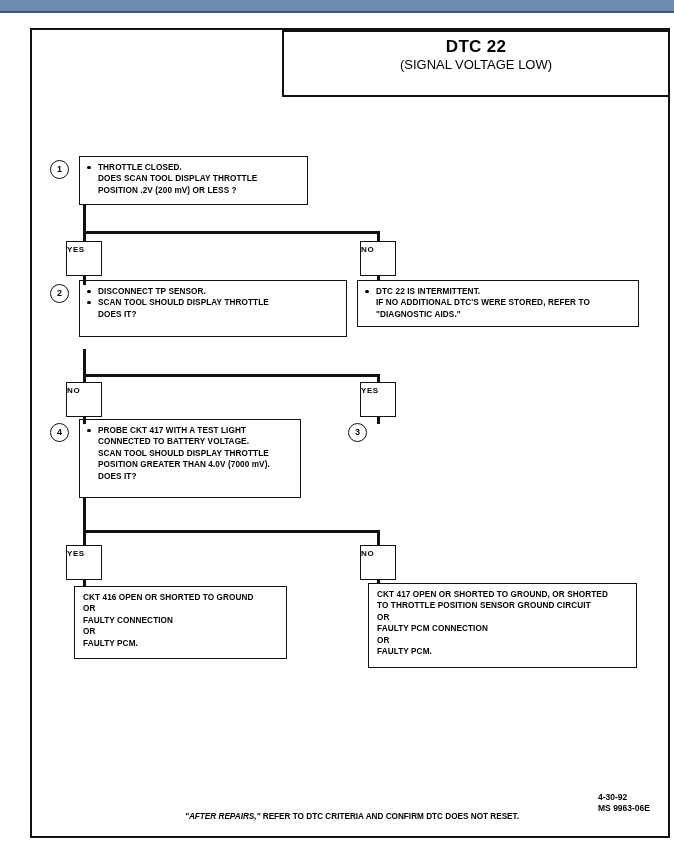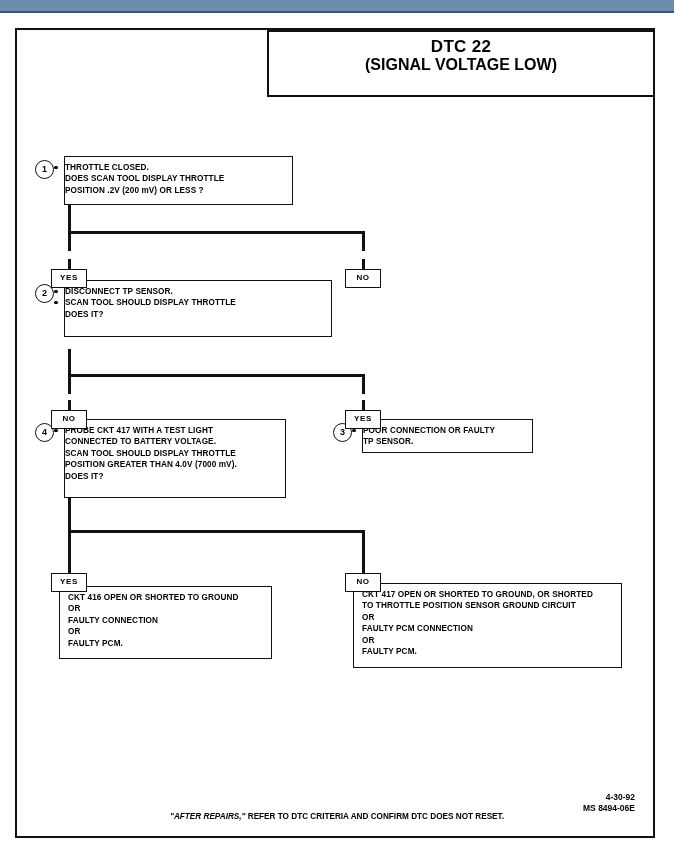--- a/index.html
+++ b/index.html
@@ -28,21 +28,21 @@
     left: 0; top: 0;
     width: 674px;
     height: 11px;
     background: #6d8cb0;
     border-bottom: 2px solid #3e5573;
   }
 
   
   .page-frame {
     position: absolute;
-    left: 15px;
+    left: 30px;
     top: 28px;
     width: 640px;
     height: 810px;
     border: 2px solid #111111;
     box-sizing: border-box;
     background: #ffffff;
   }
 
   
   .title-box {
@@ -64,39 +64,39 @@
     line-height: 22px;
   }
   .title-main {
     font-size: 12.5px;
     font-weight: bold;
     letter-spacing: -0.1px;
     line-height: 17px;
     white-space: nowrap;
   }
   .title-sub {
-    font-size: 16px;
-    font-weight: bold;
+    font-size: 13px;
+    font-weight: normal;
     line-height: 13px;
   }
 
   
   .box {
     position: absolute;
     border: 1.5px solid #111111;
     box-sizing: border-box;
     background: #ffffff;
     font-size: 8.2px;
     font-weight: bold;
     letter-spacing: 0.1px;
     line-height: 11.4px;
     padding: 5px 6px 5px 8px;
   }
   .box .line { white-space: nowrap; }
-  .box.with-bullets { padding-left: 0; }
+  .box.with-bullets { padding-left: 18px; }
   .bullet-item {
     position: relative;
   }
   .bullet-item .dot {
     position: absolute;
     left: -11px;
     top: 3.5px;
     width: 3.5px;
     height: 3.5px;
     background: #000;
@@ -115,31 +115,29 @@
     font-weight: bold;
     text-align: center;
     line-height: 17px;
     background: #ffffff;
   }
 
   
   .yn {
     position: absolute;
     width: 36px;
-    height: 19px;
+    height: 35px;
     border: 1.5px solid #111111;
     box-sizing: border-box;
     background: #ffffff;
     font-size: 8px;
     font-weight: bold;
-    text-align: center;
     line-height: 16px;
     letter-spacing: 0.6px;
     z-index: 3;
-    margin-top: 28px;
   }
 
   
   .vline {
     position: absolute;
     width: 3px;
     background: #111111;
     z-index: 1;
   }
   .hline {
@@ -159,21 +157,20 @@
     font-size: 8.2px;
     font-weight: bold;
   }
   .footer-note .ital {
     font-style: italic;
   }
   .footer-code {
     position: absolute;
     right: 18px;
     top: 762px;
-    text-align: right;
     font-size: 8.5px;
     font-weight: bold;
     line-height: 11px;
   }
 </style>
 </head>
 <body>
 
 <div id="page">
 
@@ -215,20 +212,28 @@
         <span class="dot"></span>
         <div class="line">DISCONNECT TP SENSOR.</div>
       </div>
       <div class="bullet-item">
         <span class="dot"></span>
         <div class="line">SCAN TOOL SHOULD DISPLAY THROTTLE</div>
         <div class="line">DOES IT?</div>
       </div>
     </div>
 
+    <div class="box with-bullets" style="left:325px; top:250px; width:282px; height:47px;">
+      <div class="bullet-item">
+        <span class="dot"></span>
+        <div class="line">DTC 22 IS INTERMITTENT.</div>
+        <div class="line">IF NO ADDITIONAL DTC'S WERE STORED, REFER  TO</div>
+        <div class="line">"DIAGNOSTIC AIDS."</div>
+      </div>
+    </div>
 
     <div class="vline" style="left:51px; top:319px; height:28px;"></div>
     <div class="hline" style="left:51px; top:344px; width:297px;"></div>
     <div class="vline" style="left:51px; top:344px; height:20px;"></div>
     <div class="vline" style="left:345px; top:344px; height:20px;"></div>
 
     <div class="yn" style="left:34px; top:352px;">NO</div>
     <div class="yn" style="left:328px; top:352px;">YES</div>
 
     <div class="vline" style="left:51px; top:370px; height:24px;"></div>
@@ -242,27 +247,20 @@
         <div class="line">PROBE CKT 417 WITH A TEST LIGHT</div>
         <div class="line">CONNECTED TO BATTERY VOLTAGE.</div>
         <div class="line">SCAN TOOL SHOULD DISPLAY THROTTLE</div>
         <div class="line">POSITION GREATER THAN 4.0V (7000 mV).</div>
         <div class="line">DOES IT?</div>
       </div>
     </div>
 
     <div class="step-circle" style="left:316px; top:393px;">3</div>
 
-    <div class="box with-bullets" style="left:345px; top:389px; width:171px; height:34px;">
-      <div class="bullet-item">
-        <span class="dot"></span>
-        <div class="line">POOR CONNECTION OR FAULTY</div>
-        <div class="line">TP SENSOR.</div>
-      </div>
-    </div>
 
     <div class="vline" style="left:51px; top:468px; height:35px;"></div>
     <div class="hline" style="left:51px; top:500px; width:297px;"></div>
     <div class="vline" style="left:51px; top:500px; height:33px;"></div>
     <div class="vline" style="left:345px; top:500px; height:33px;"></div>
 
     <div class="yn" style="left:34px; top:515px;">YES</div>
     <div class="yn" style="left:328px; top:515px;">NO</div>
 
     <div class="vline" style="left:51px; top:533px; height:24px;"></div>
@@ -280,19 +278,19 @@
       <div class="line">CKT 417 OPEN OR SHORTED TO GROUND, OR SHORTED</div>
       <div class="line">TO THROTTLE POSITION SENSOR GROUND CIRCUIT</div>
       <div class="line">OR</div>
       <div class="line">FAULTY PCM CONNECTION</div>
       <div class="line">OR</div>
       <div class="line">FAULTY PCM.</div>
     </div>
 
     <div class="footer-code">
       <div>4-30-92</div>
-      <div>MS 8494-06E</div>
+      <div>MS 9963-06E</div>
     </div>
 
     <div class="footer-note"><span class="ital">"AFTER REPAIRS,"</span><span> REFER TO DTC CRITERIA  AND CONFIRM DTC DOES NOT RESET.</span></div>
 
   </div>
 </div>
 
 </body></html>

